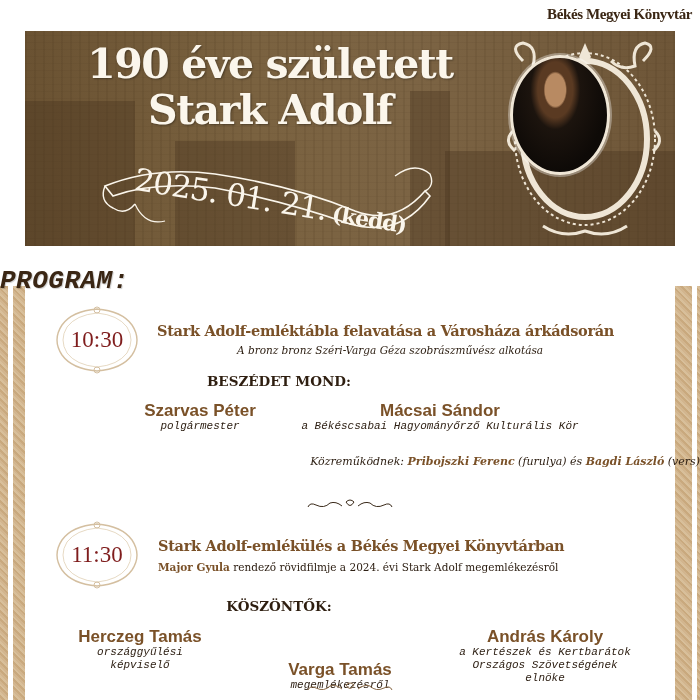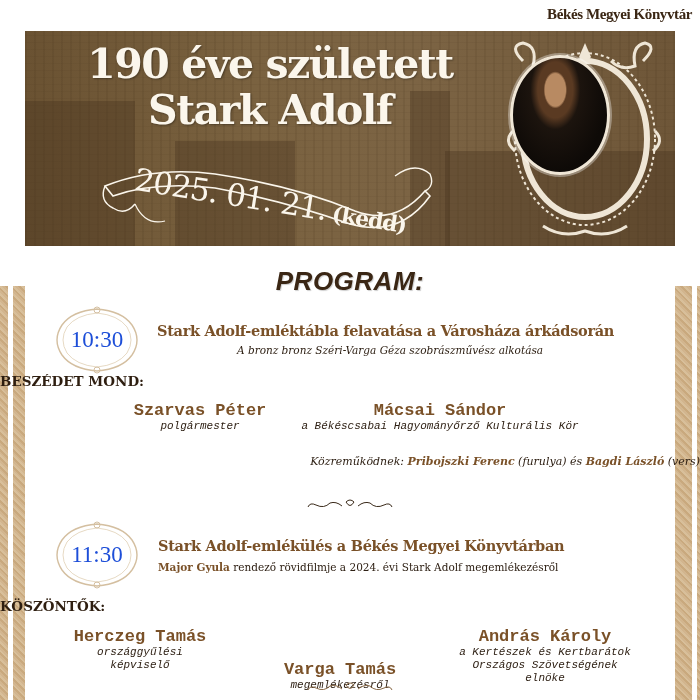--- a/index.html
+++ b/index.html
@@ -50,57 +50,57 @@
     border-radius: 50%;
     background: radial-gradient(ellipse at 45% 28%, #b88a62 0 14%, #5a3a22 16% 24%, #1c140e 34%, #0e0a07 70%);
     border: 3px solid #efe6d6;
     box-shadow: 0 0 0 2px rgba(255,255,255,0.35);
   }
 
   .stripe { position: absolute; top: 286px; height: 414px;
     background: repeating-linear-gradient(45deg, #d2b58e 0 2px, #c9a97e 2px 4px, #d8bf9a 4px 6px); }
 
   .section-heading {
-    position: absolute; left: 0; width: 700px; text-align: center;
-    font-family: Liberation Sans, sans-serif; font-weight: bold; font-style: italic;
+    position: absolute; left: 0; width: 700px; 
+    font-family: Liberation Mono, monospace; font-weight: bold; font-style: italic;
     color: #3a2614; font-size: 26px; top: 266px; letter-spacing: 0.5px;
     text-shadow: 1px 1px 1px rgba(0,0,0,0.2);
   }
 
   .time-badge {
     position: absolute; width: 90px; height: 70px;
     display: flex; align-items: center; justify-content: center;
   }
   .time-badge svg { position: absolute; inset: 0; }
   .time-badge span {
-    position: relative; font-family: "Liberation Serif", serif; font-size: 23px; color: #1d4ed8;
+    position: relative; font-family: "Liberation Serif", serif; font-size: 23px; color: #7f1d1d;
   }
 
   .event-title {
     position: absolute; font-family: "DejaVu Serif", serif; font-weight: bold;
     color: #7a5128; font-size: 14.5px; white-space: nowrap; letter-spacing: -0.3px;
   }
   .event-sub {
     position: absolute; font-family: "DejaVu Serif", serif; font-style: italic;
     color: #2e2014; font-size: 10.5px; white-space: nowrap;
   }
   .event-sub2 {
     position: absolute; font-family: "DejaVu Serif", serif;
     color: #2e2014; font-size: 10.5px; white-space: nowrap;
   }
   .event-sub2 b { color: #7a5128; }
 
   .sub-heading {
-    position: absolute; left: 0; width: 558px; 
+    position: absolute; left: 0; width: 558px; text-align: center;
     font-family: "DejaVu Serif", serif; font-weight: bold; color: #2e1e10; font-size: 13.5px;
   }
 
   .person { position: absolute; text-align: center; }
   .person .name {
-    font-family: Liberation Mono, monospace; font-weight: bold; color: #7a5128;
+    font-family: Liberation Sans, sans-serif; font-weight: bold; color: #7a5128;
     font-size: 17px; line-height: 19px;
   }
   .person .role {
     font-family: Liberation Mono, monospace; font-style: italic; color: #2e2014;
     font-size: 11px; line-height: 13px;
   }
 
   .contrib {
     position: absolute; left: 0; width: 700px; text-align: center;
     font-family: "DejaVu Serif", serif; font-style: italic; color: #2e2014; font-size: 11px;

